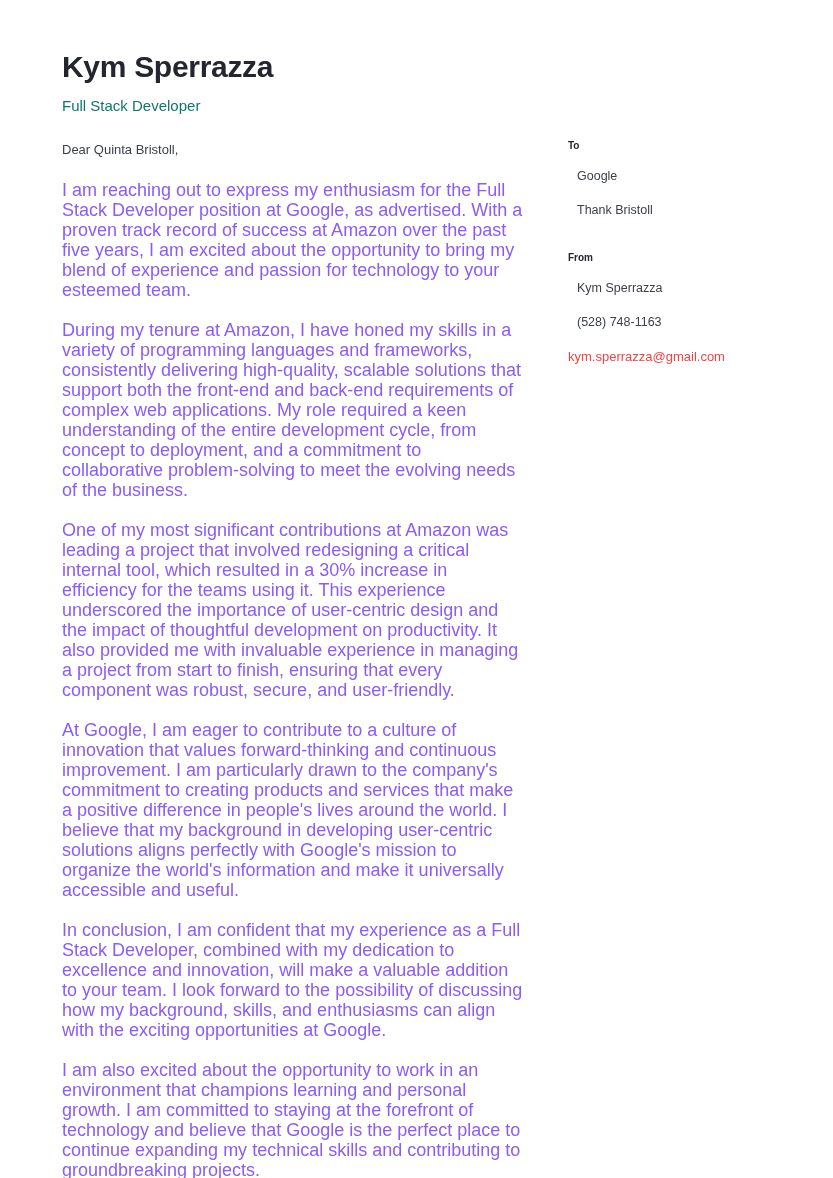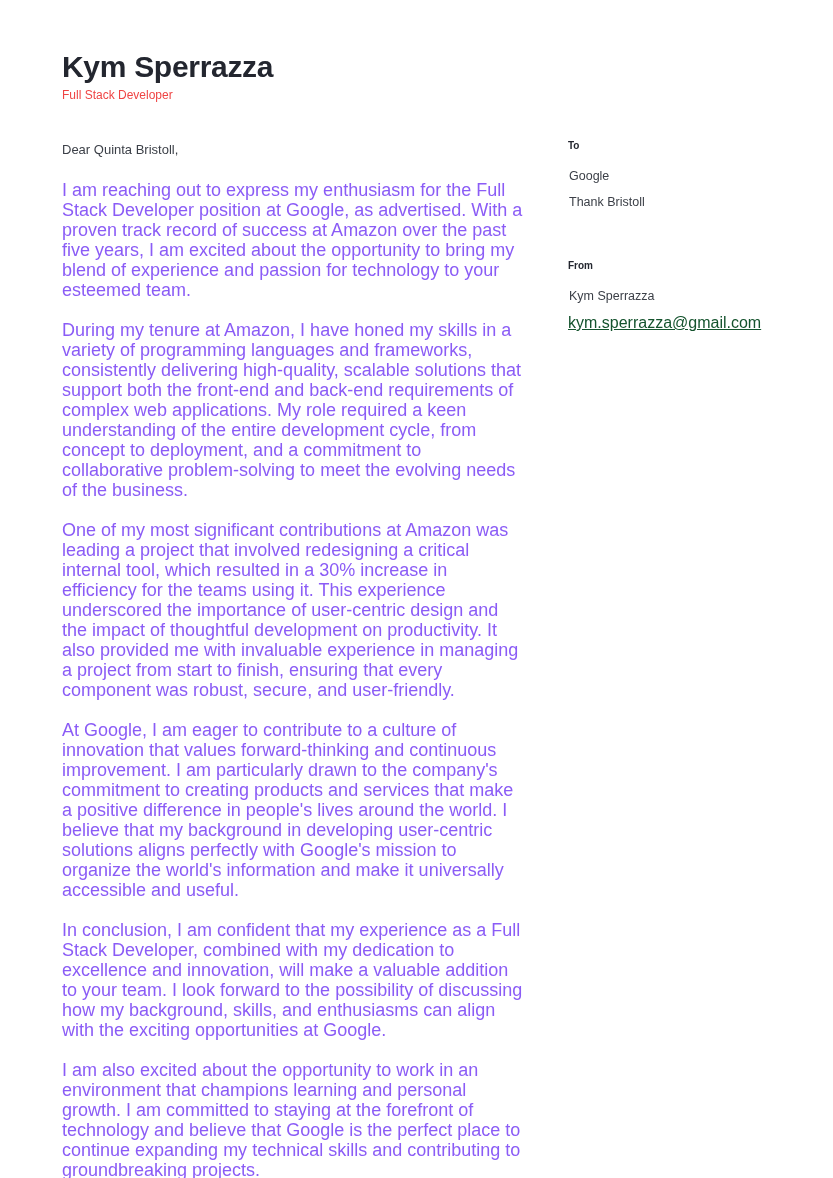--- a/index.html
+++ b/index.html
@@ -31,24 +31,24 @@
   }
   .name {
     font-size: 30px;
     font-weight: 700;
     color: #23262f;
     letter-spacing: -0.3px;
     line-height: 1.12;
     margin: 0;
   }
   .job-title {
-    font-size: 12px;
+    font-size: 15px;
     font-weight: 400;
-    color: #ef4444;
-    margin: 4px 0 0 0;
+    color: #0f766e;
+    margin: 12px 0 0 0;
     line-height: 1.3;
   }
   .content {
     position: absolute;
     left: 0;
     top: 140px;
     width: 833px;
     display: flex;
     flex-direction: row;
     align-items: flex-start;
@@ -89,33 +89,32 @@
     margin: 0;
   }
   .meta-heading {
     font-size: 10px;
     font-weight: 700;
     color: #23262f;
     margin: 0 0 12px 0;
     line-height: 1.2;
   }
   .meta-heading.second {
-    margin-top: 45px;
+    margin-top: 29px;
   }
   .meta-line {
     font-size: 12.5px;
     line-height: 25px;
     color: #3c4048;
-    margin: 1px;
+    margin: 9px;
   }
   .meta-link {
-    font-size: 16px;
+    font-size: 13px;
     line-height: 25px;
-    color: #14532d;
-    text-decoration: underline;
+    color: #ef4444;
     display: inline-block;
     cursor: pointer;
   }
 </style>
 </head>
 <body>
 
 <div class="page">
 
   <div class="header">
@@ -136,18 +135,19 @@
       <p class="signature">Kym Sperrazza</p>
     </div>
 
     <div class="meta-col">
       <div class="meta-heading">To</div>
       <div class="meta-line">Google</div>
       <div class="meta-line">Thank Bristoll</div>
 
       <div class="meta-heading second">From</div>
       <div class="meta-line">Kym Sperrazza</div>
+      <div class="meta-line">(528) 748-1163</div>
       <div><a class="meta-link">kym.sperrazza@gmail.com</a></div>
     </div>
 
   </div>
 
 </div>
 
 </body></html>

